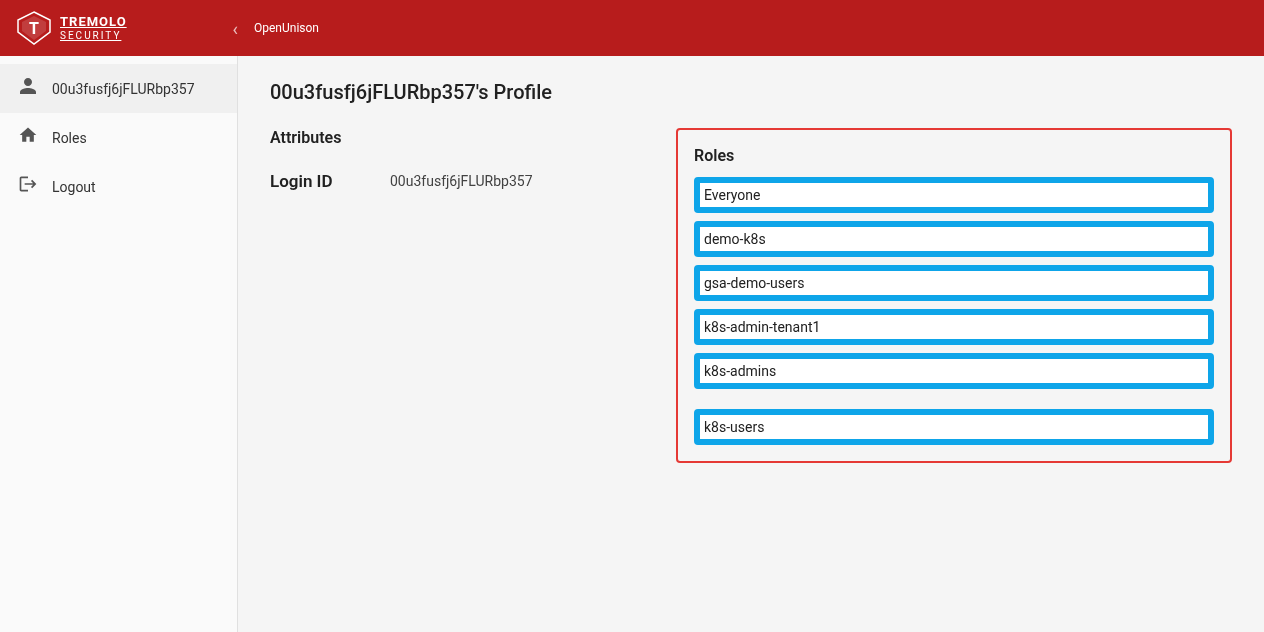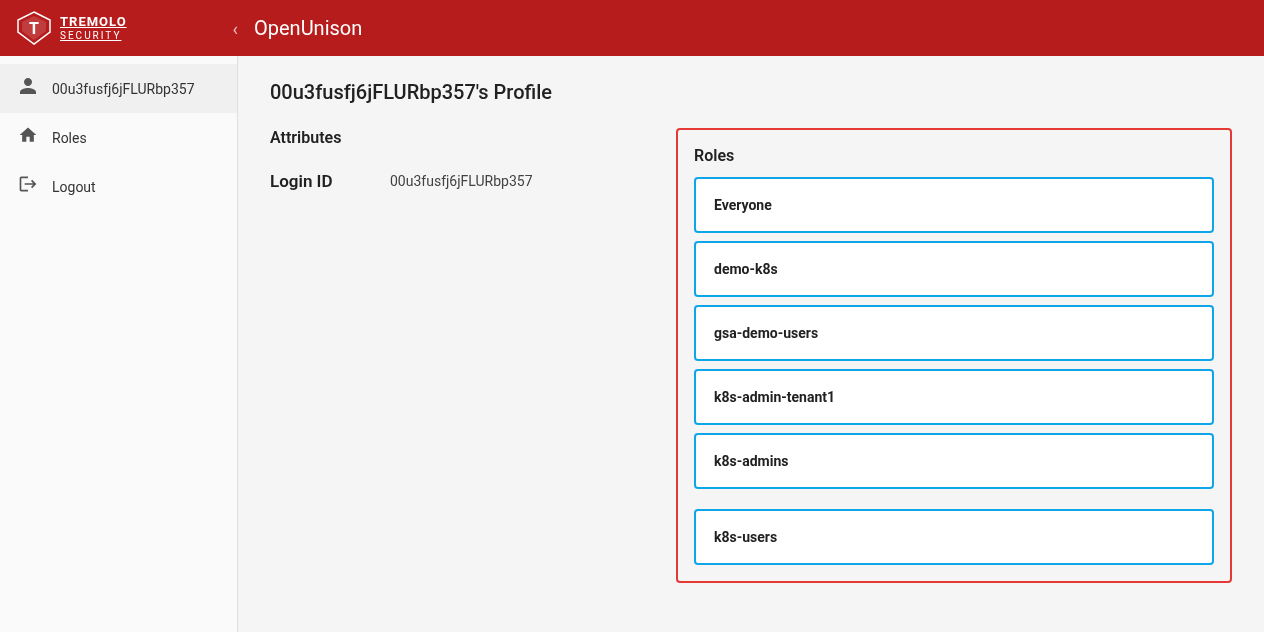--- a/index.html
+++ b/index.html
@@ -41,21 +41,21 @@
       letter-spacing: 2px;
     }
     .chevron-left {
       color: rgba(255,255,255,0.7);
       font-size: 18px;
       cursor: pointer;
       margin-left: auto;
       margin-right: 16px;
     }
     .header-title {
-      font-size: 20px;
+      font-size: 12px;
       font-weight: 400;
       color: white;
       flex: 1;
     }
 
     
     .main-layout {
       display: flex;
       flex: 1;
       overflow: hidden;
@@ -146,27 +146,26 @@
       flex-shrink: 0;
     }
     .roles-heading {
       font-size: 16px;
       font-weight: 600;
       color: #212121;
       margin-bottom: 12px;
     }
     .role-card {
       background: white;
-      border: 2px solid #0ea5e9;
+      border: 6px solid #0ea5e9;
       border-radius: 4px;
-      padding: 18px;
+      padding: 4px;
       margin-bottom: 8px;
       font-size: 14px;
       color: #212121;
-      font-weight: bold;
     }
     .role-card:last-child {
       margin-bottom: 0;
       margin-top: 20px;
     }
   </style>
 </head>
 <body>
 
 <div class="top-header">

